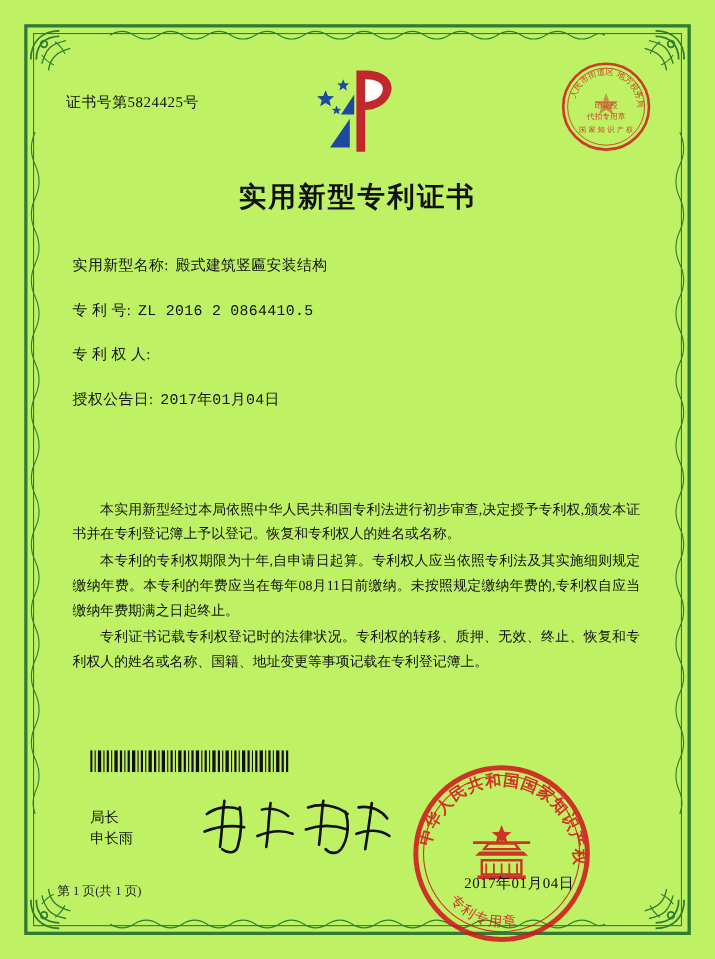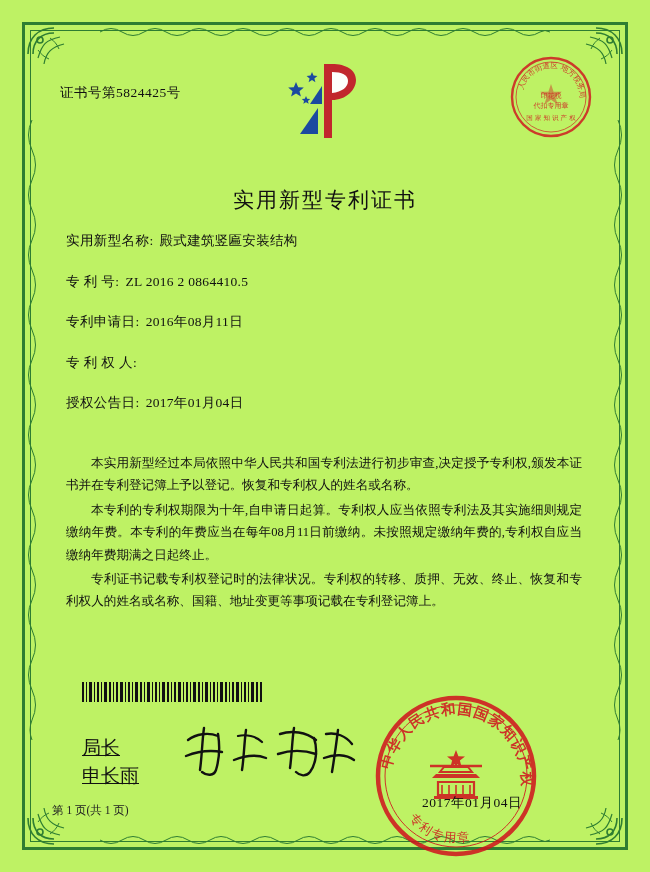--- a/index.html
+++ b/index.html
@@ -83,26 +83,25 @@
     position: absolute;
     right: 4px; top: 2px;
     width: 86px; height: 86px;
   }
 
   .title {
     position: absolute;
     left: 0; top: 110px;
     width: 546px;
     text-align: center;
-    font-size: 21px;
-    font-weight: normal;
+    font-size: 25px;
+    font-weight: bold;
     letter-spacing: 2px;
     color: #111;
     font-family: "DejaVu Serif", "Liberation Serif", serif;
-    margin-top: 24px;
   }
 
   .fields {
     position: absolute;
     left: 14px; top: 180px;
     width: 520px;
   }
   .field {
     display: flex;
     align-items: baseline;
@@ -111,20 +110,21 @@
     color: #111;
     text-align: right;
   }
   .field-label {
     white-space: nowrap;
     letter-spacing: 0.4px;
   }
   .field-value {
     margin-left: 6px;
     letter-spacing: 0.3px;
+    font-family: Liberation Mono, monospace;
   }
 
   .paras {
     position: absolute;
     left: 14px; top: 400px;
     width: 516px;
     font-size: 12.6px;
     line-height: 1.78;
     color: #111;
     text-align: justify;
@@ -135,24 +135,23 @@
   .barcode {
     position: absolute;
     left: 30px; top: 630px;
     width: 182px; height: 20px;
   }
 
   
   .sig-label {
     position: absolute;
     left: 30px; top: 682px;
-    font-size: 19px;
+    font-size: 13px;
     line-height: 1.45;
     color: #111;
-    text-decoration: underline;
   }
   .signature {
     position: absolute;
     left: 122px; top: 668px;
     width: 190px; height: 62px;
   }
 
   
   .stamp-main {
     position: absolute;
@@ -305,24 +304,20 @@
     <div class="title">实用新型专利证书</div>
 
     <div class="fields">
       <div class="field">
         <span class="field-label">实用新型名称:</span>
         <span class="field-value">殿式建筑竖匾安装结构</span>
       </div>
       <div class="field">
         <span class="field-label">专 利 号:</span>
         <span class="field-value">ZL 2016 2 0864410.5</span>
-      </div>
-      <div class="field">
-        <span class="field-label">专利申请日:</span>
-        <span class="field-value">2016年08月11日</span>
       </div>
       <div class="field">
         <span class="field-label">专 利 权 人:</span>
       </div>
       <div class="field">
         <span class="field-label">授权公告日:</span>
         <span class="field-value">2017年01月04日</span>
       </div>
     </div>
 

